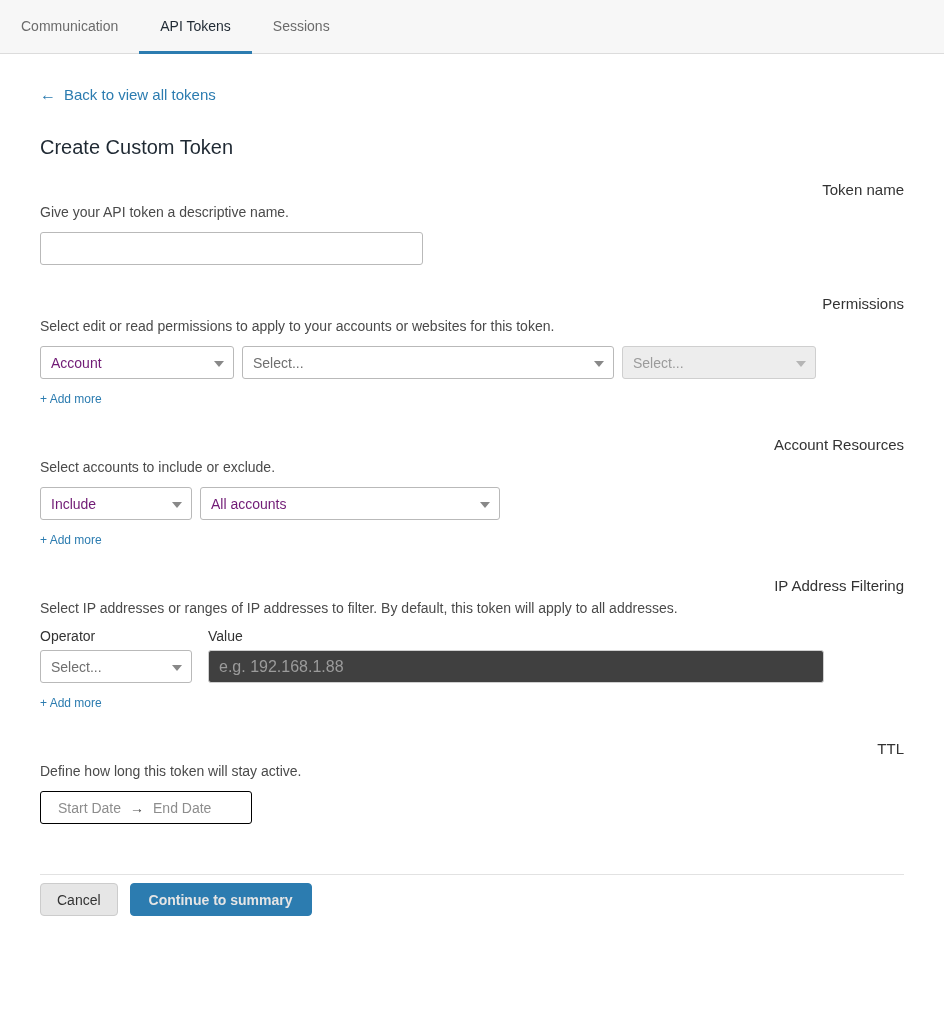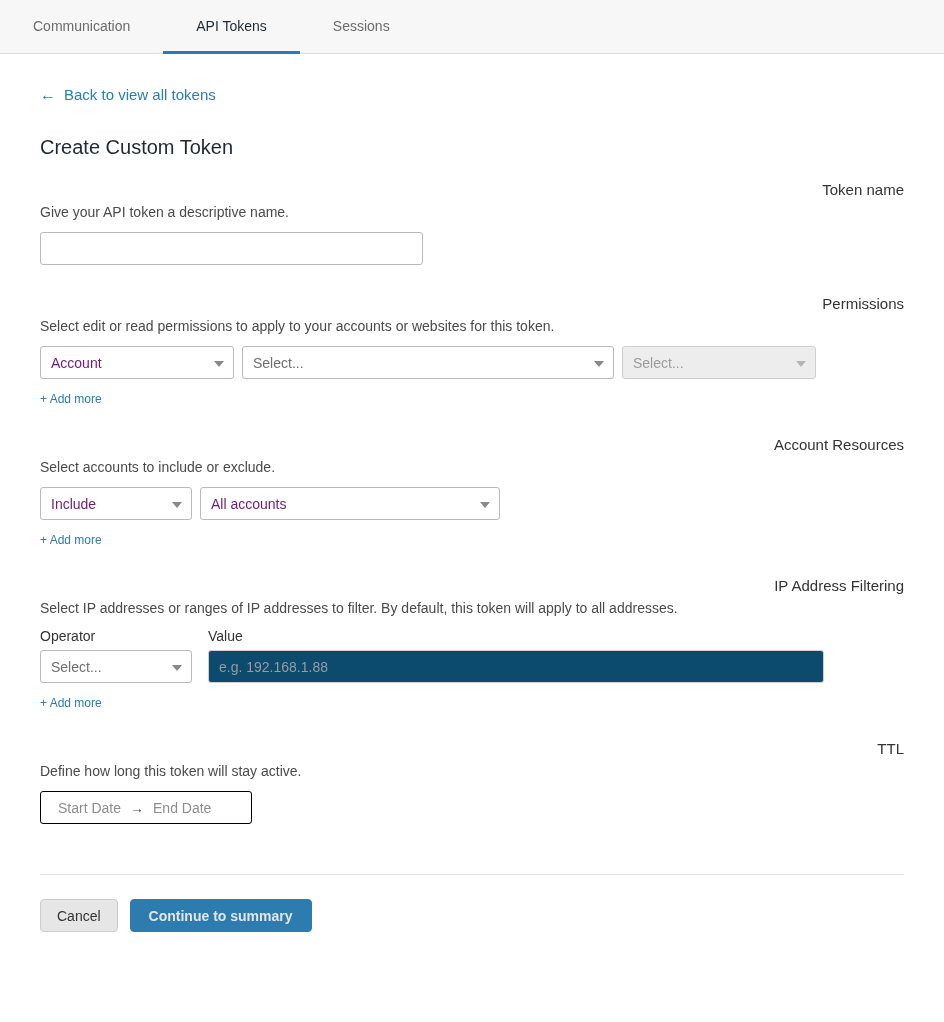--- a/index.html
+++ b/index.html
@@ -22,21 +22,21 @@
     height: 54px;
     background: #f7f7f7;
     border-bottom: 1px solid #dcdcdc;
     display: flex;
     align-items: stretch;
     padding-left: 0px;
   }
   .tab {
     display: flex;
     align-items: center;
-    padding: 0 33px;
+    padding: 0 21px;
     font-size: 14px;
     color: #6b6b6b;
     cursor: pointer;
     border-bottom: 3px solid transparent;
     margin-bottom: -1px;
     white-space: nowrap;
   }
   .tab.active {
     color: #1f2933;
     border-bottom-color: #2c7cb0;
@@ -139,23 +139,23 @@
   .w-right    { width: 194px; }
   .w-include  { width: 152px; }
   .w-allacc   { width: 300px; }
   .w-operator { width: 152px; }
 
   .value-input {
     height: 33px;
     width: 616px;
     border: 1px solid #cfcfcf;
     border-radius: 3px;
-    background: #0c4a6e;
+    background: #404040;
     padding: 0 10px;
-    font-size: 14px;
+    font-size: 16px;
     color: #9b9b9b;
     font-family: "Liberation Sans", sans-serif;
     outline: none;
   }
   .value-input::placeholder { color: #9b9b9b; }
 
   .add-more {
     color: #2c7cb0;
     font-size: 12px;
     margin-top: 13px;
@@ -185,21 +185,21 @@
     color: #8d8d8d;
     gap: 9px;
     cursor: pointer;
   }
   .daterange .sep { color: #4a4a4a; font-size: 14px; }
 
   
   .footer {
     margin-top: 50px;
     border-top: 1px solid #e2e2e2;
-    padding-top: 24px;
+    padding-top: 8px;
     display: flex;
     gap: 12px;
     align-items: center;
   }
   .btn {
     height: 33px;
     border-radius: 4px;
     font-size: 14px;
     font-family: "Liberation Sans", sans-serif;
     cursor: pointer;

